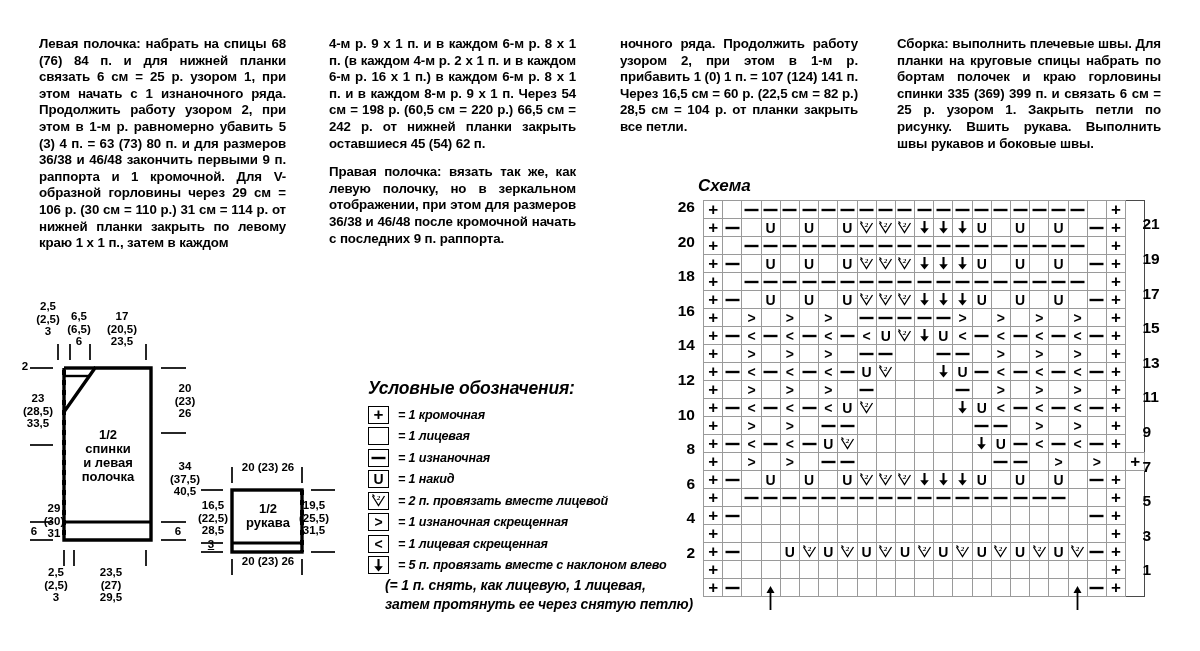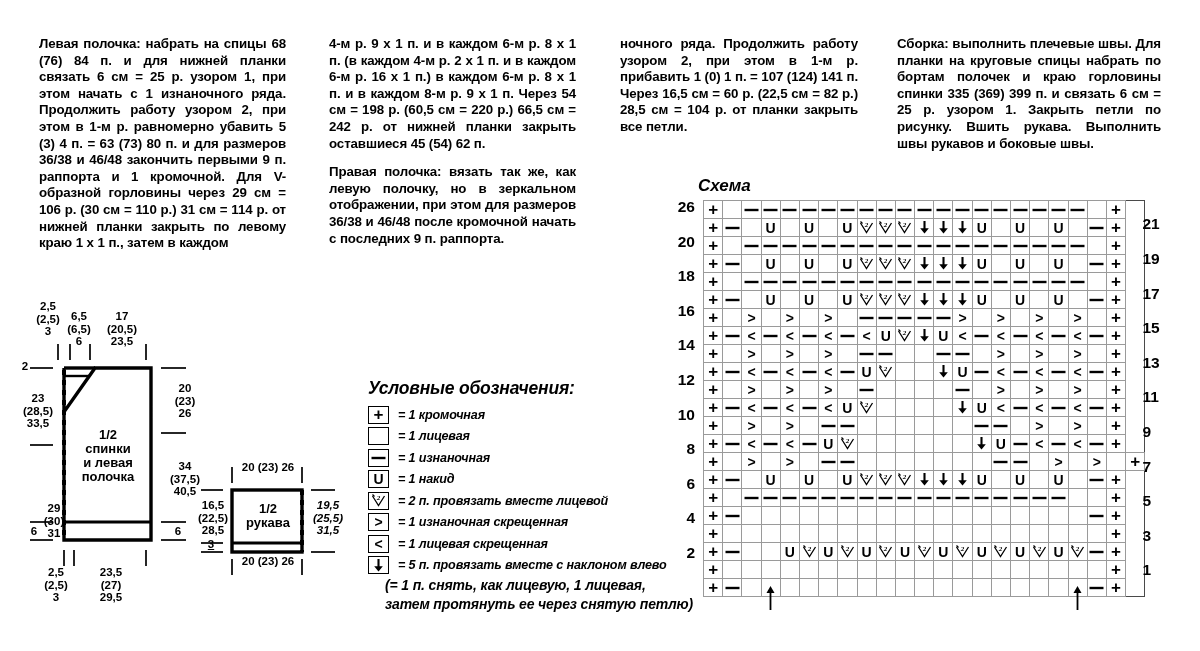--- a/index.html
+++ b/index.html
@@ -182,21 +182,21 @@
         <line x1="37" y1="104" x2="37" y2="120"></line>
         <line x1="107" y1="104" x2="107" y2="120"></line>
       </g>
     </svg>
     <div class="sv-txt" style="left:39px; top:6px; width:68px;">20 (23) 26</div>
     <div class="sv-txt" style="left:39px; top:100px; width:68px;">20 (23) 26</div>
     <div class="sv-txt" style="left:-2px; top:44px; width:40px;">16,5
 (22,5)
 28,5</div>
     <div class="sv-txt" style="left:6px; top:83px; width:20px; text-decoration:underline;">3</div>
-    <div class="sv-txt" style="left:112px; top:44px; width:42px;font-style:italic;">19,5
+    <div class="sv-txt" style="left:98px; top:44px; width:42px;">19,5
 (25,5)
 31,5</div>
     <div class="sv-lbl" style="left:42px; top:47px; width:62px;">1/2
 рукава</div>
   </div>
 
   <div id="legend">
     <div class="lg-title">Условные обозначения:</div>
     <div id="legend-rows">
         <div class="lg-row">

